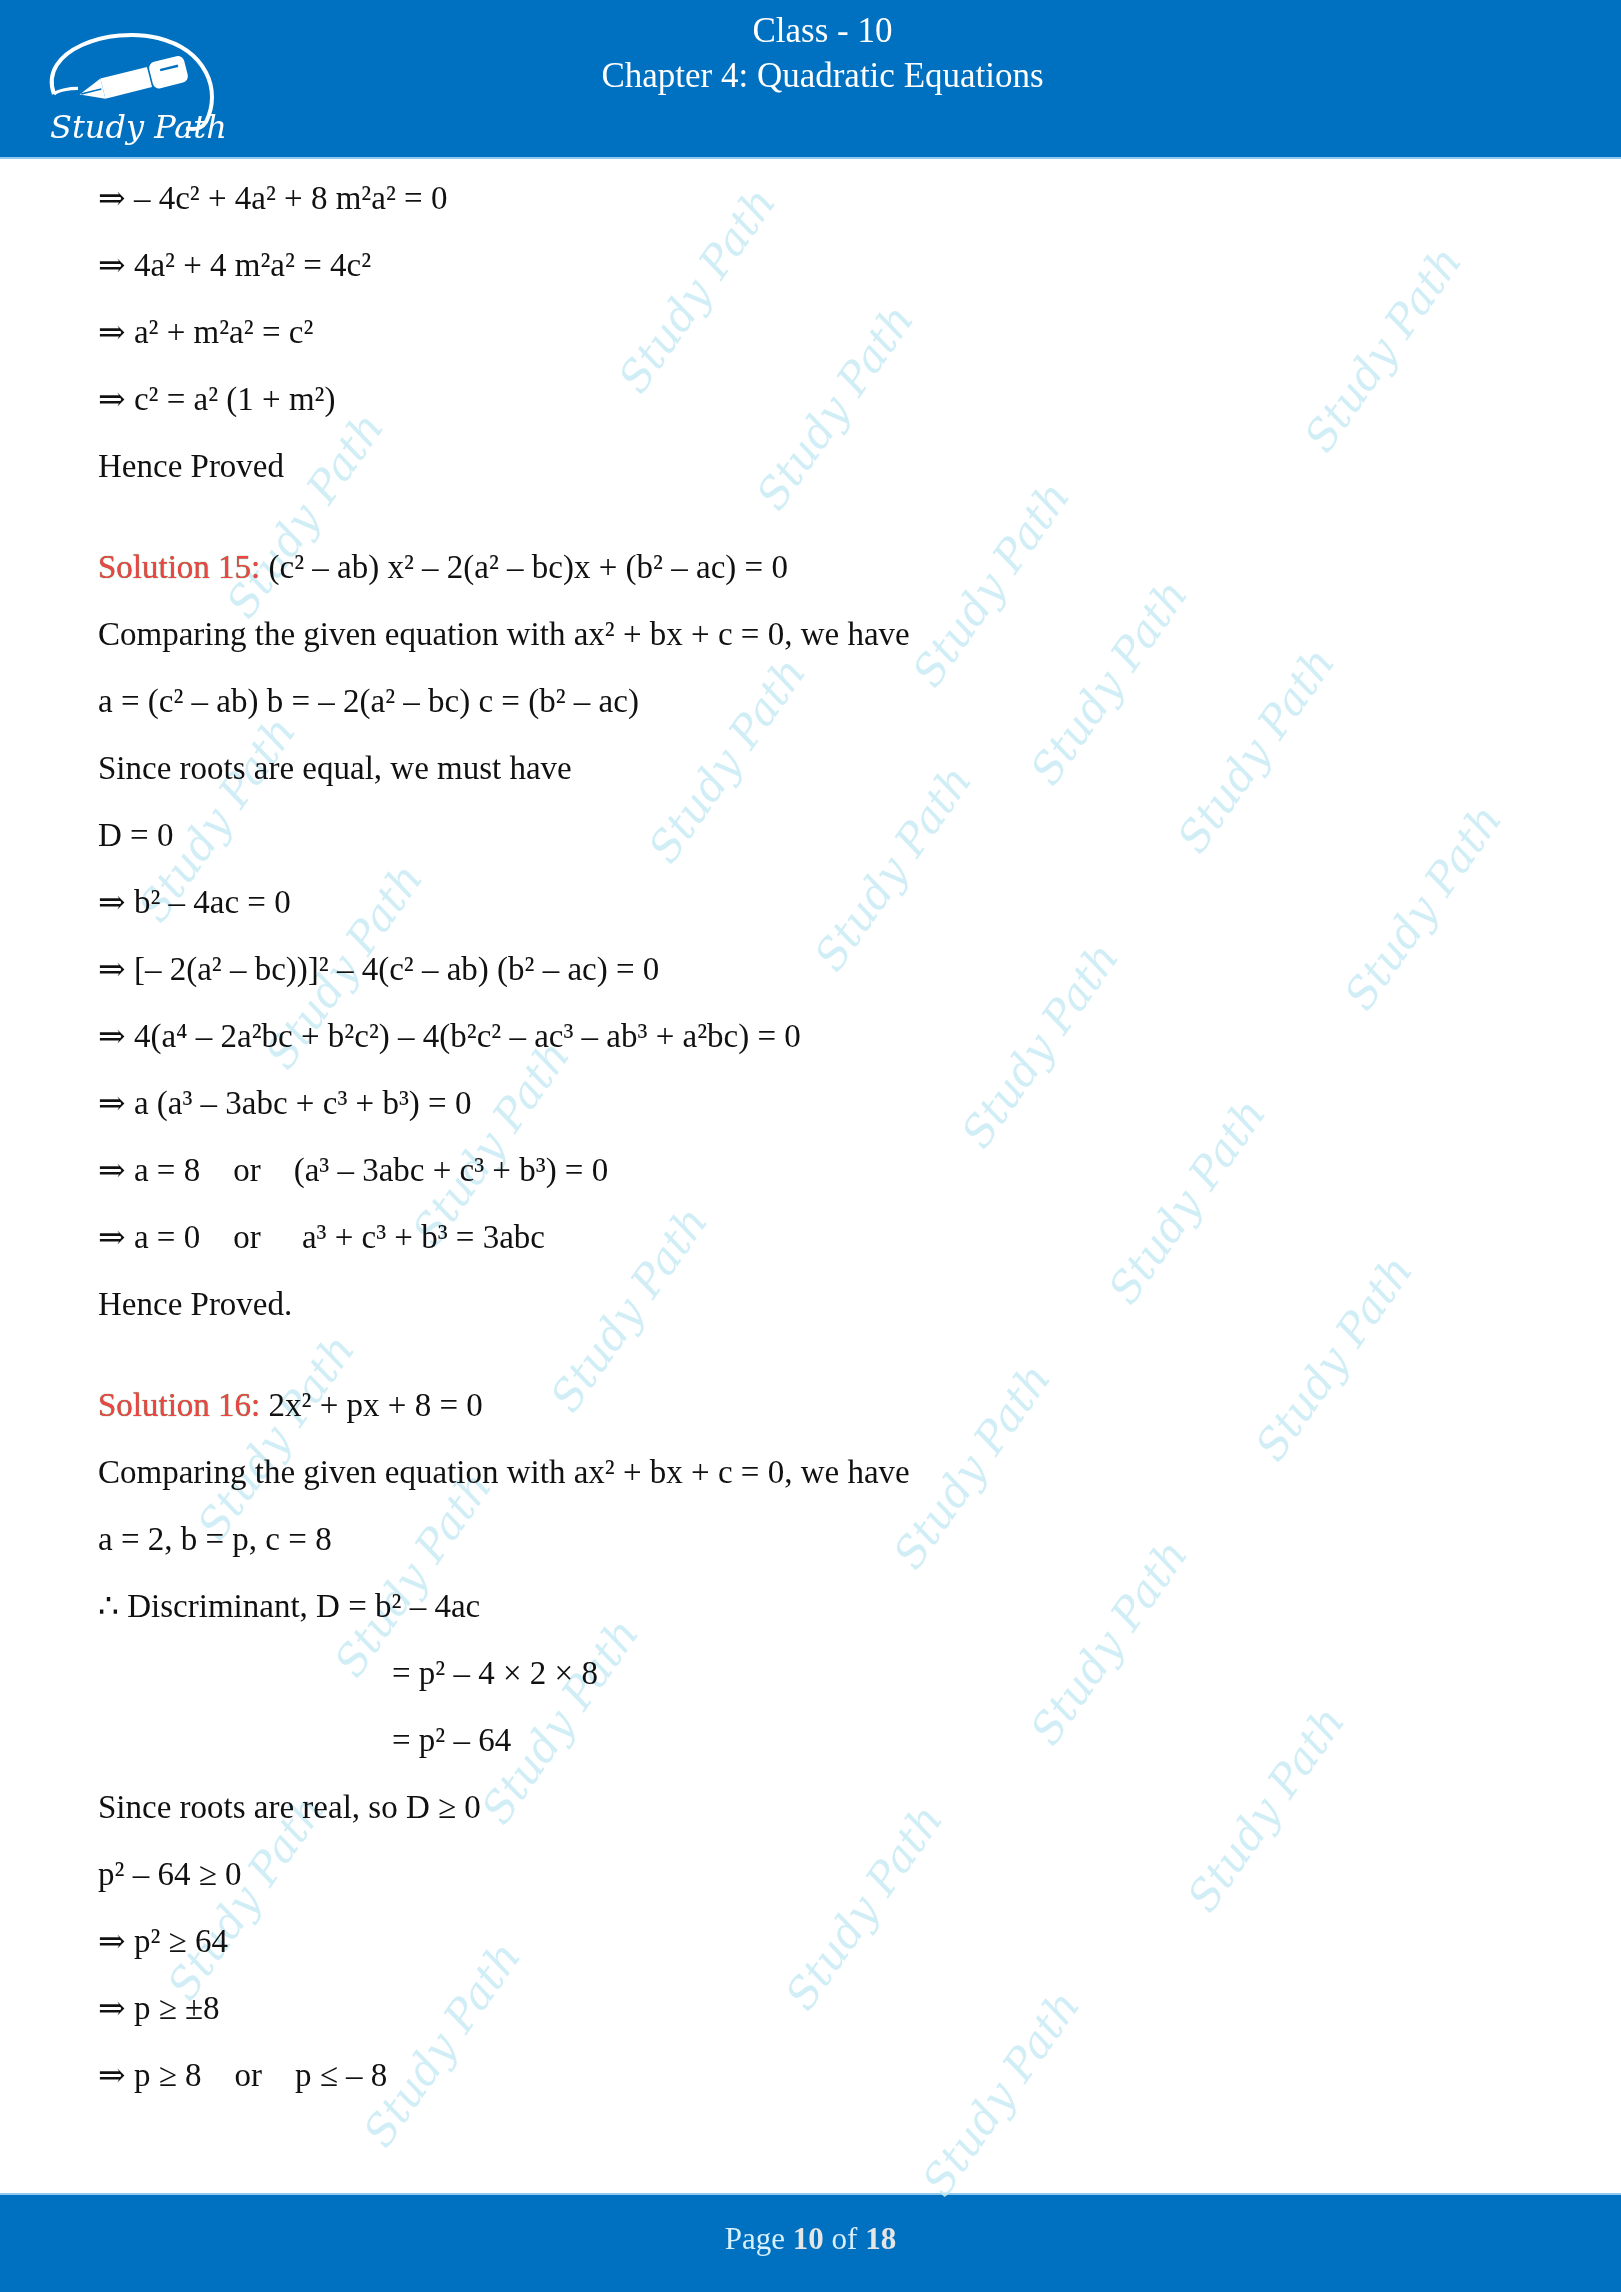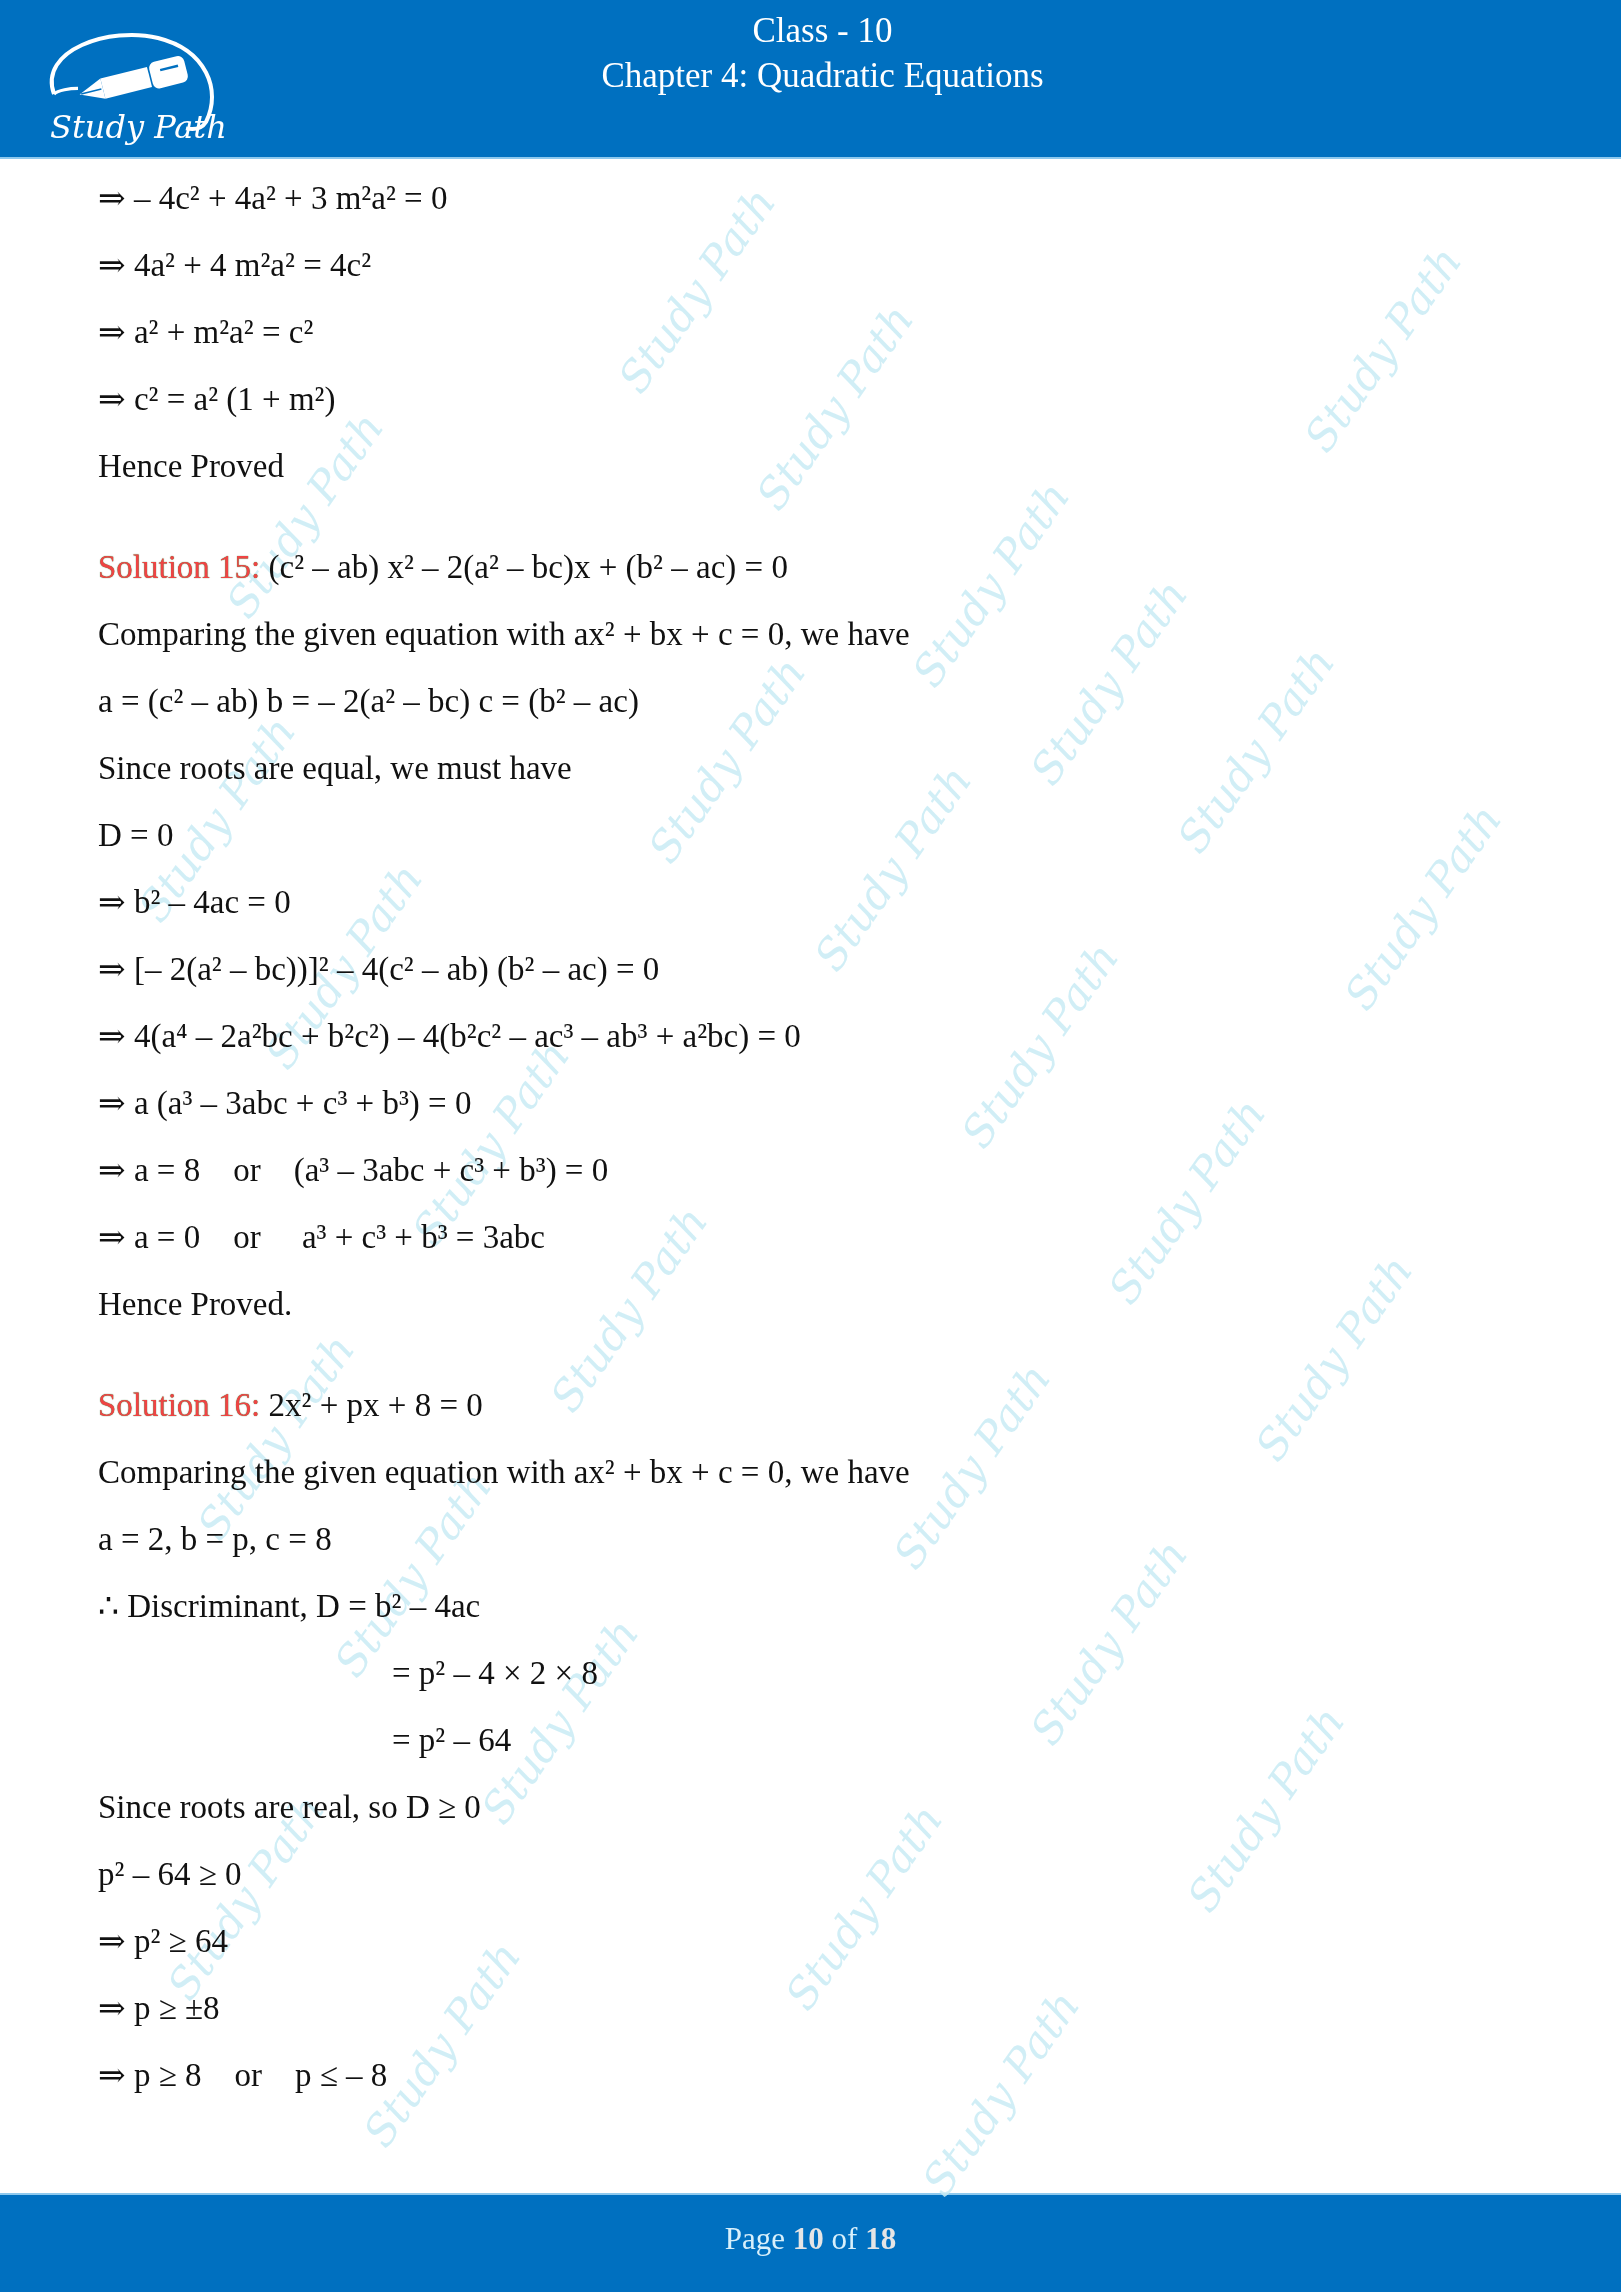--- a/index.html
+++ b/index.html
@@ -92,21 +92,21 @@
   <span class="wm" style="left:990px;top:1460px">Study Path</span>
   <span class="wm" style="left:441px;top:1539px">Study Path</span>
   <span class="wm" style="left:1147px;top:1627px">Study Path</span>
   <span class="wm" style="left:127px;top:1715px">Study Path</span>
   <span class="wm" style="left:745px;top:1725px">Study Path</span>
   <span class="wm" style="left:323px;top:1862px">Study Path</span>
   <span class="wm" style="left:882px;top:1911px">Study Path</span>
 </div>
 
 <div class="content">
-  <div class="line">⇒ – 4c² + 4a² + 3 m²a² = 0</div>
+  <div class="line">⇒ – 4c² + 4a² + 8 m²a² = 0</div>
   <div class="line">⇒ 4a² + 4 m²a² = 4c²</div>
   <div class="line">⇒ a² + m²a² = c²</div>
   <div class="line">⇒ c² = a² (1 + m²)</div>
   <div class="line">Hence Proved</div>
   <div class="gap"></div>
 
   <div class="line"><span class="sol-label">Solution 15:</span> <span>(c² – ab) x² – 2(a² – bc)x + (b² – ac) = 0</span></div>
   <div class="line">Comparing the given equation with ax² + bx + c = 0, we have</div>
   <div class="line">a = (c² – ab) b = – 2(a² – bc) c = (b² – ac)</div>
   <div class="line">Since roots are equal, we must have</div>

